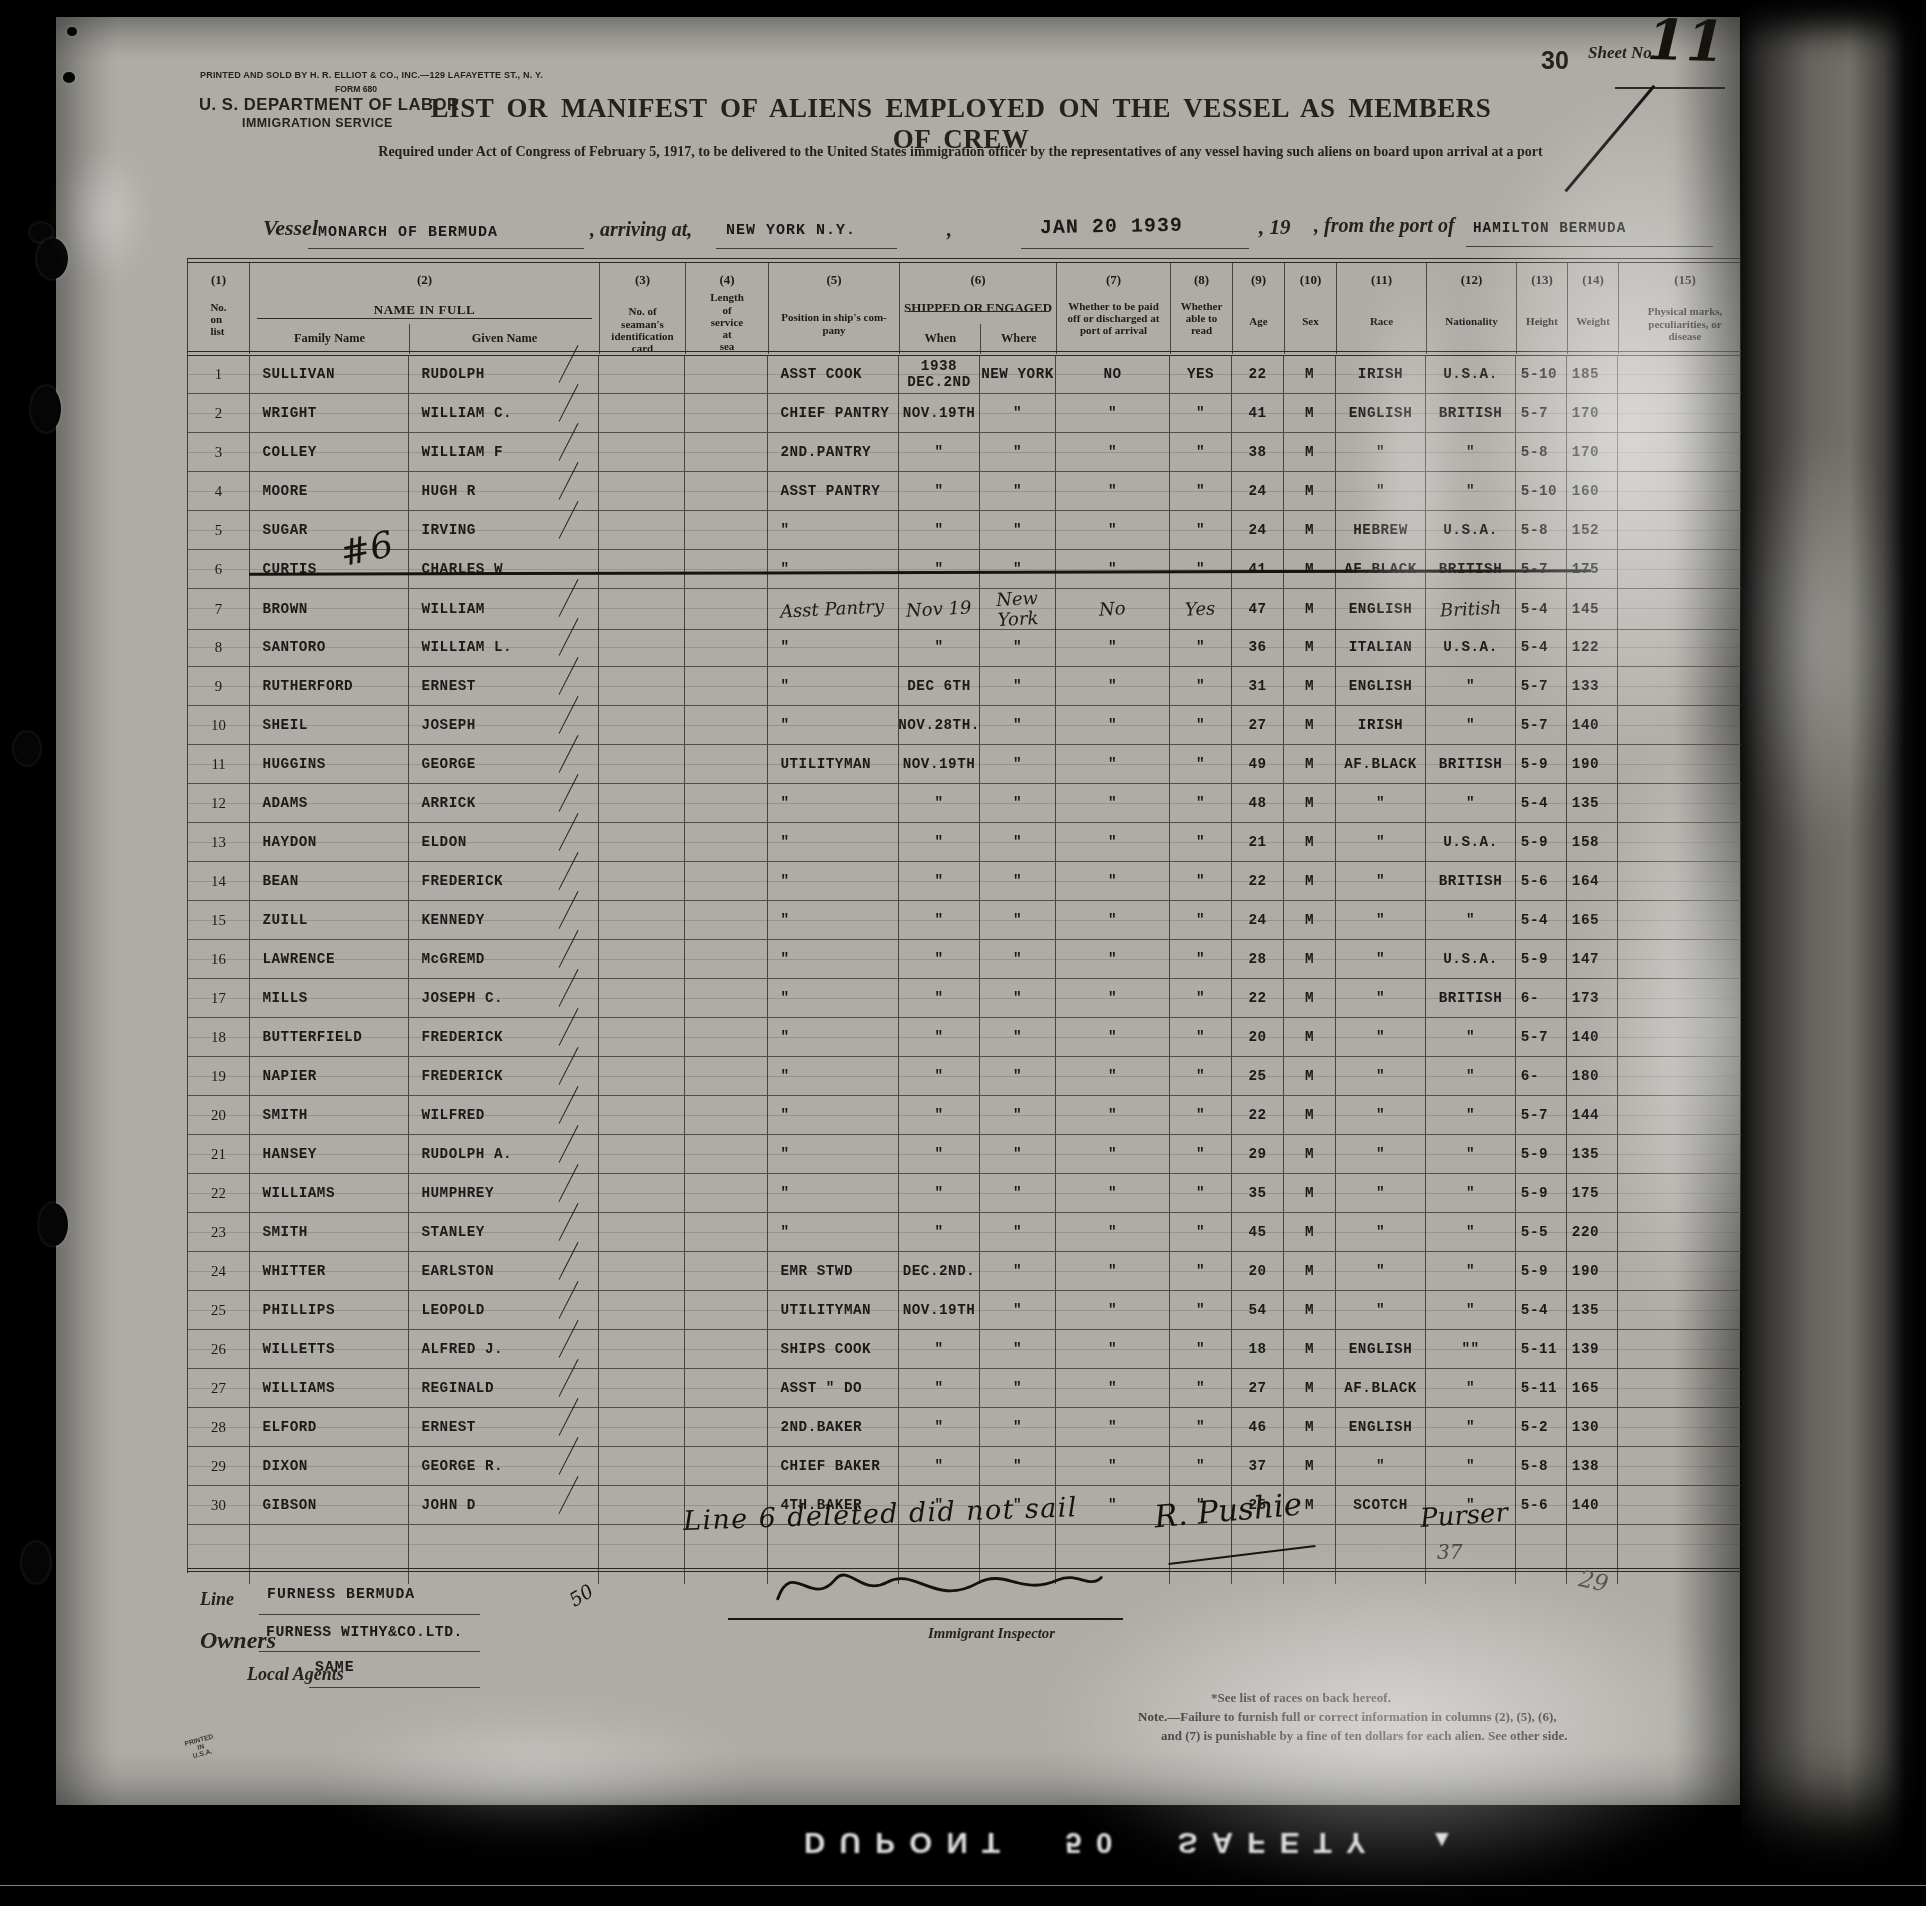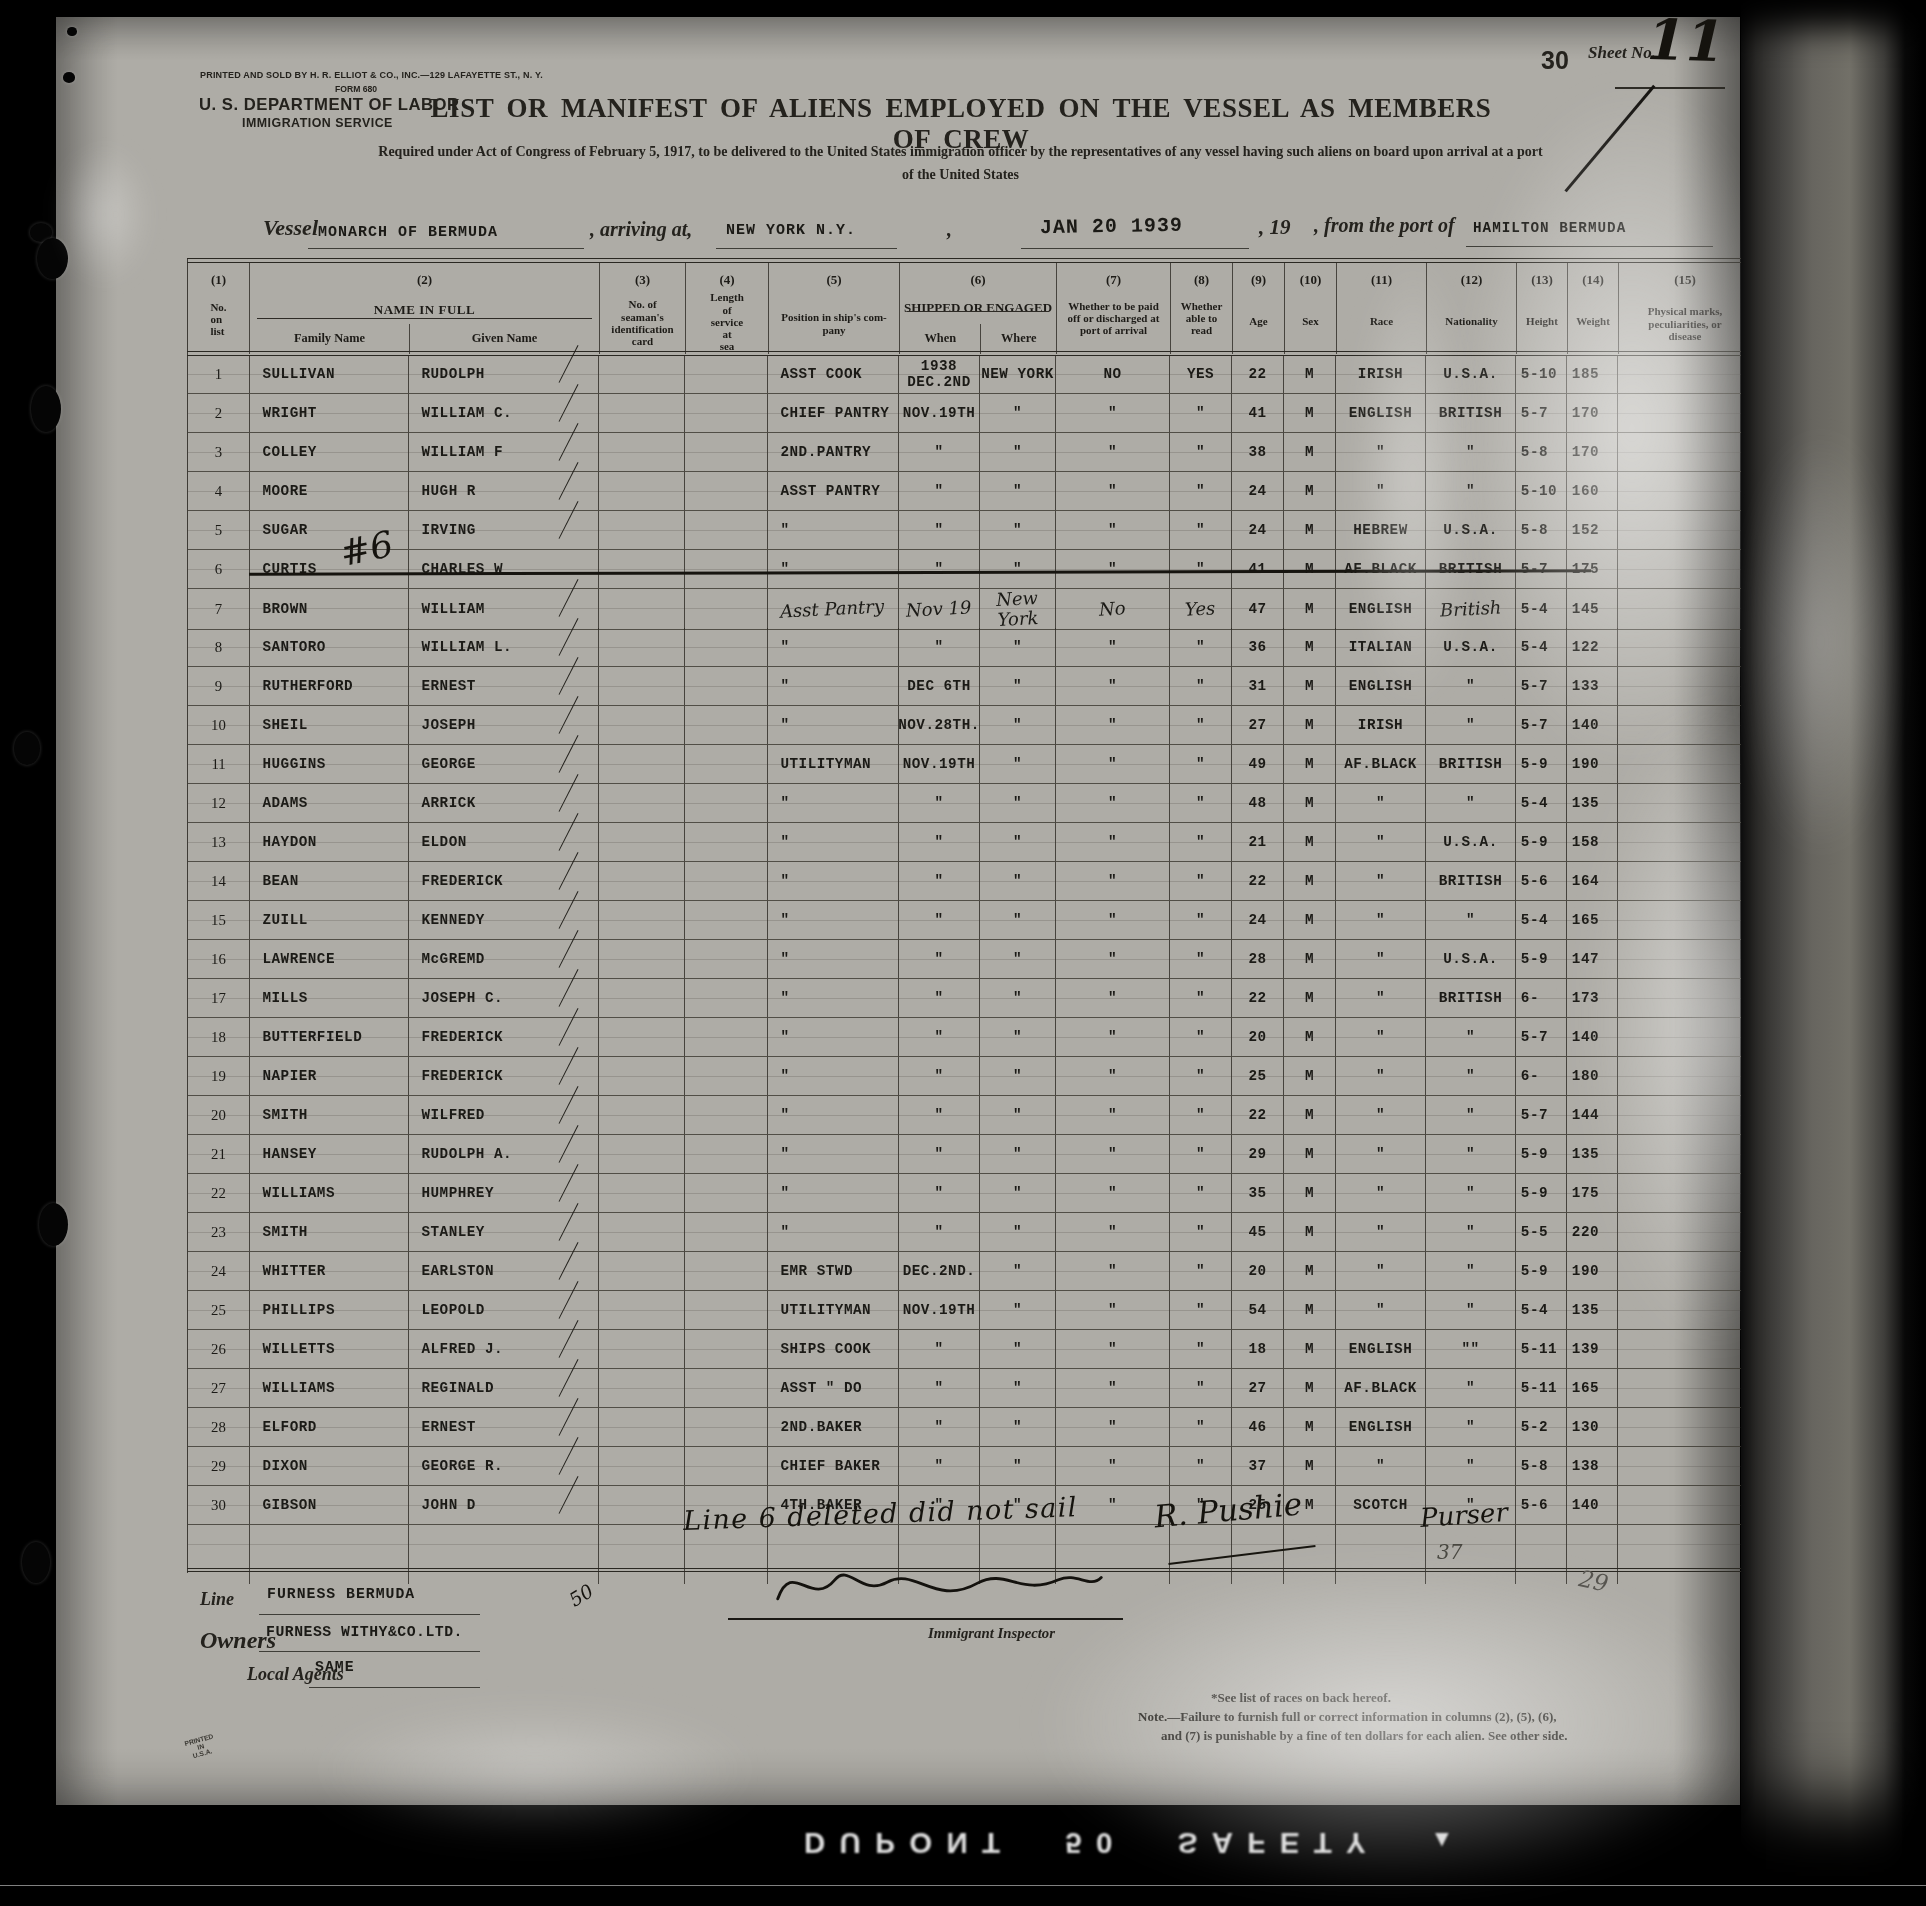--- a/index.html
+++ b/index.html
@@ -92,21 +92,20 @@
   <div class="abs printsans" style="left:242px;top:116px;font-size:12.4px;letter-spacing:0.5px;">IMMIGRATION SERVICE</div>
 
   <div class="abs printserif ital" style="left:1588px;top:43px;font-size:17px;">Sheet No.</div>
   <div class="abs hwrite" style="left:1647px;top:6.7px;font-size:56px;font-weight:bold;transform:rotate(2deg);">11</div>
   <div class="rule" style="left:1615px;top:87px;width:110px;height:2.4px;"></div>
   <div class="abs" style="left:1541px;top:137px;width:138px;height:3.3px;background:#14120f;transform:rotate(-50deg);"></div>
   <div class="abs printsans" style="left:1541px;top:46px;font-size:25px;">30</div>
 
   <div class="abs printserif" style="left:428px;top:93px;width:1066px;text-align:center;font-size:27px;letter-spacing:0.5px;word-spacing:5.7px;">LIST OR MANIFEST OF ALIENS EMPLOYED ON THE VESSEL AS MEMBERS OF CREW</div>
   <div class="abs printserif" style="left:285px;top:144px;width:1351px;text-align:center;font-size:14px;">Required under Act of Congress of February 5, 1917, to be delivered to the United States immigration officer by the representatives of any vessel having such aliens on board upon arrival at a port</div>
-  <div class="abs printserif" style="left:285px;top:167px;width:1351px;text-align:center;font-size:14px;">of the United States</div>
 
   <div class="abs printserif ital" style="left:263px;top:215px;font-size:22px;">Vessel</div>
   <div class="abs typed" style="left:318px;top:224px;font-size:15px;letter-spacing:1px;">MONARCH OF BERMUDA</div>
   <div class="dotline" style="left:308px;top:248px;width:276px;"></div>
   <div class="abs printserif ital" style="left:590px;top:218px;font-size:20px;">, arriving at,</div>
   <div class="abs typed" style="left:726px;top:222px;font-size:15px;letter-spacing:1px;">NEW YORK N.Y.</div>
   <div class="dotline" style="left:716px;top:248px;width:181px;"></div>
   <div class="abs printserif ital" style="left:947px;top:218px;font-size:20px;">,</div>
   <div class="abs typed" style="left:1040px;top:215px;font-size:20px;letter-spacing:1px;transform:rotate(-1deg);">JAN 20 1939</div>
   <div class="dotline" style="left:1021px;top:248px;width:228px;"></div>
@@ -130,21 +129,21 @@
         <div class="hnum">(2)</div>
         <div class="hlabel" style="margin-top:15px;font-size:13px;letter-spacing:0.5px;">NAME IN FULL</div>
         <div class="subrule"></div>
         <div class="subrow">
           <div class="subcell" style="width:159px;">Family Name</div>
           <div class="subcell b" style="width:190px;">Given Name</div>
         </div>
       </div>
       <div class="hcell" style="width:86px;">
         <div class="hnum">(3)</div>
-        <div class="hlabel" style="margin-top:10px;">No. of
+        <div class="hlabel" style="margin-top:17px;">No. of
 seaman's
 identification
 card</div>
       </div>
       <div class="hcell" style="width:83px;">
         <div class="hnum">(4)</div>
         <div class="hlabel" style="margin-top:2.9px;">Length
 of
 service
 at

